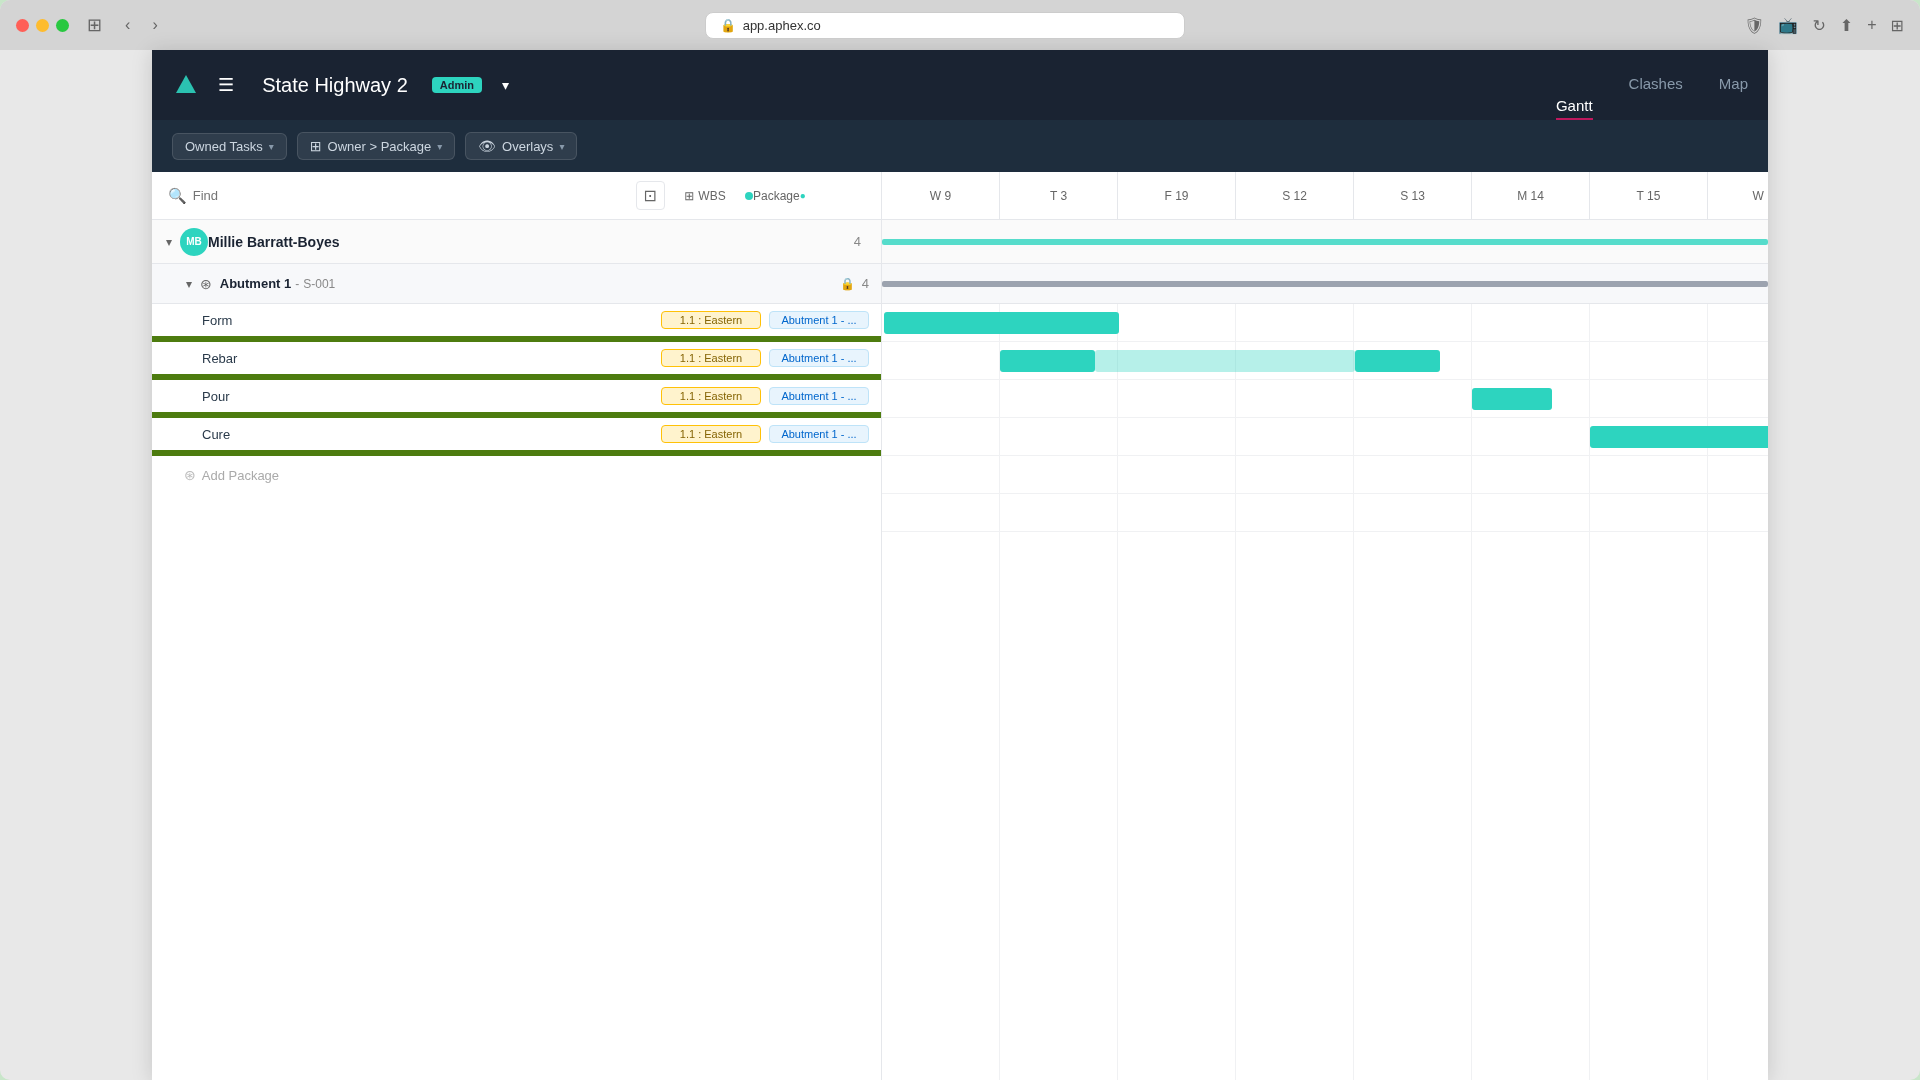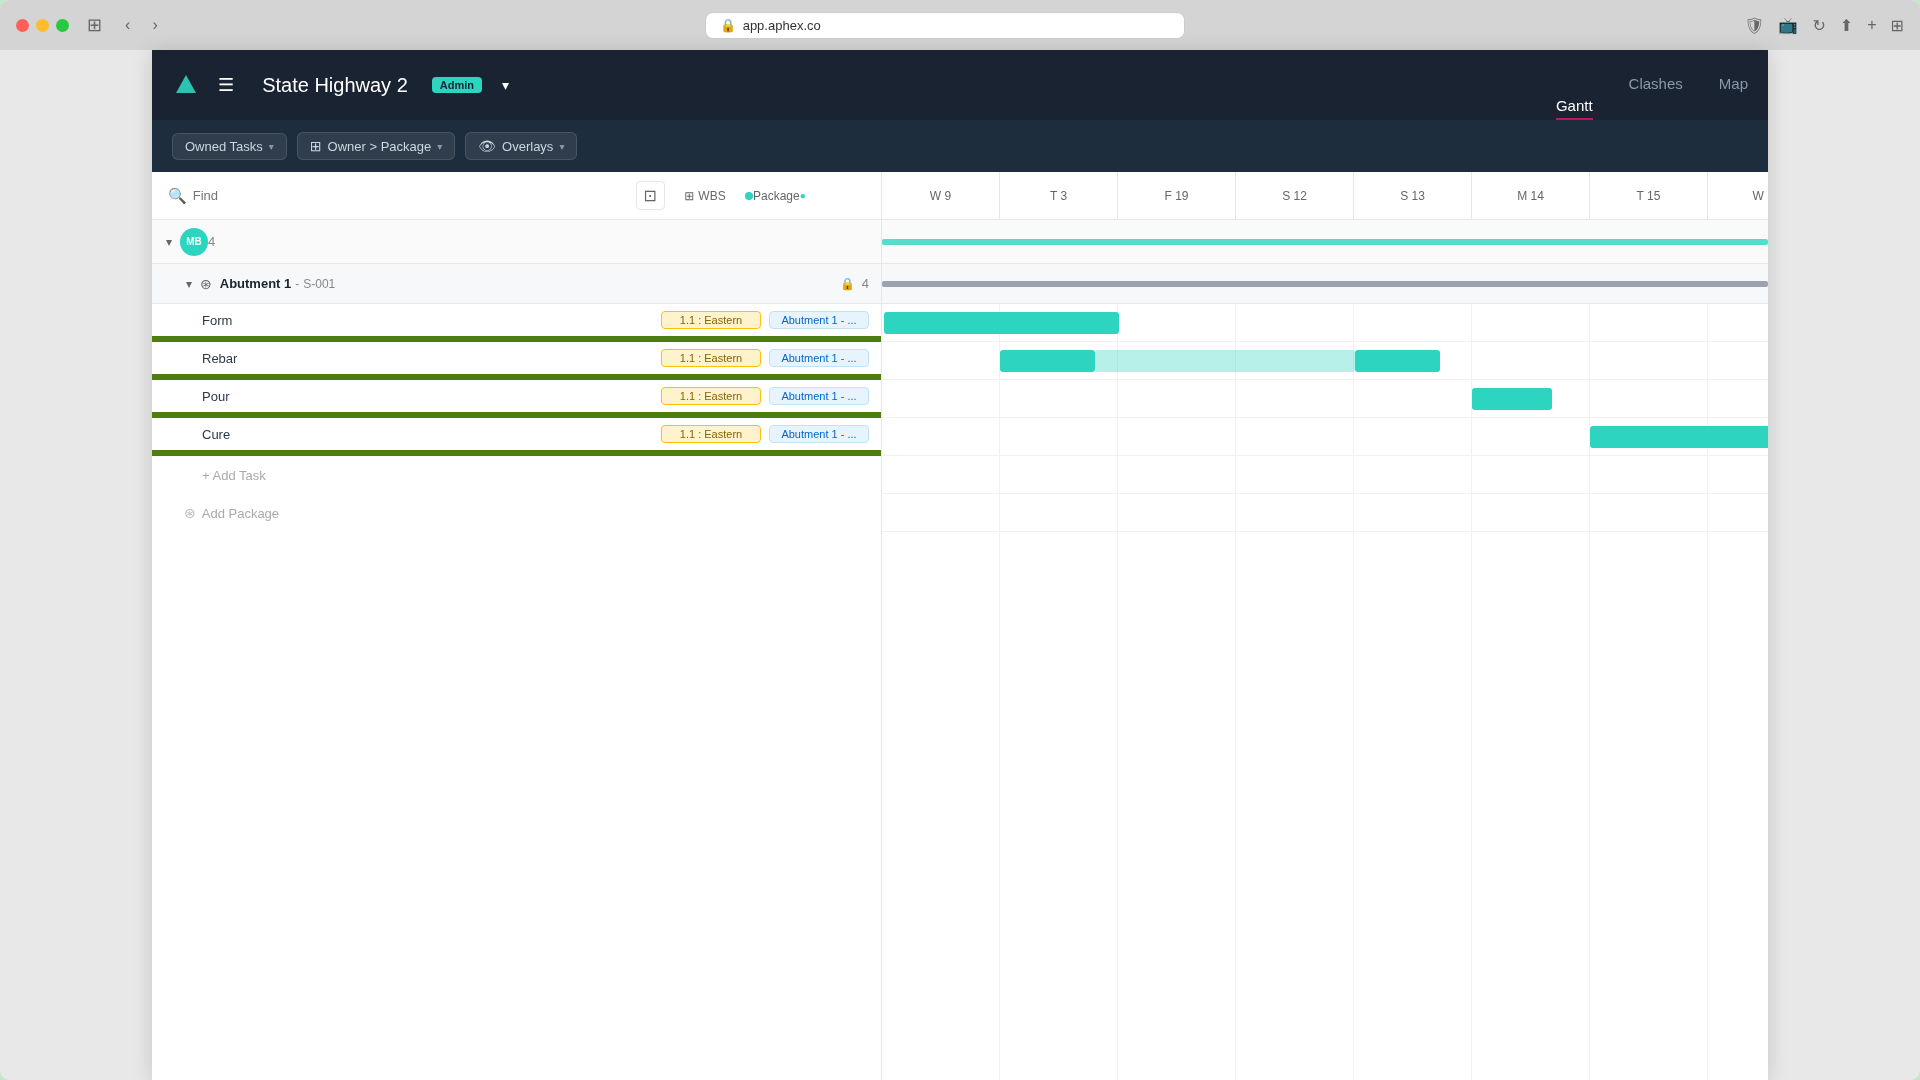--- a/index.html
+++ b/index.html
@@ -614,20 +614,21 @@
           </div>
         </div>
 
         <div class="table-body">
 
           <div class="group-row">
             <button class="expand-btn">▾</button>
             <div class="user-avatar">
               <span>MB</span>
             </div>
+            <span class="group-name">Millie Barratt-Boyes</span>
             <span class="group-count">4</span>
           </div>
 
           <div class="package-row">
             <button class="expand-btn">▾</button>
             <span class="package-icon">⊛</span>
             <span class="package-name">Abutment 1</span>
             <span class="package-code">-</span>
             <span class="package-code">S-001</span>
             <span class="lock-icon">🔒</span>
@@ -648,23 +649,20 @@
             <span class="task-name">Pour</span>
             <span class="wbs-tag">1.1 : Eastern</span>
             <span class="package-tag">Abutment 1 - ...</span>
           </div>
           <div class="task-row">
             <span class="task-name">Cure</span>
             <span class="wbs-tag">1.1 : Eastern</span>
             <span class="package-tag">Abutment 1 - ...</span>
           </div>
 
-          <div class="add-row">
-            <span>+ Add Task</span>
-          </div>
           <div class="add-package-row">
             <span style="margin-right:6px;color:#bbb;font-size:14px;">⊛</span>
             <span>Add Package</span>
           </div>
         </div>
       </div>
 
       <div class="right-panel">
 
         <div class="gantt-header">

